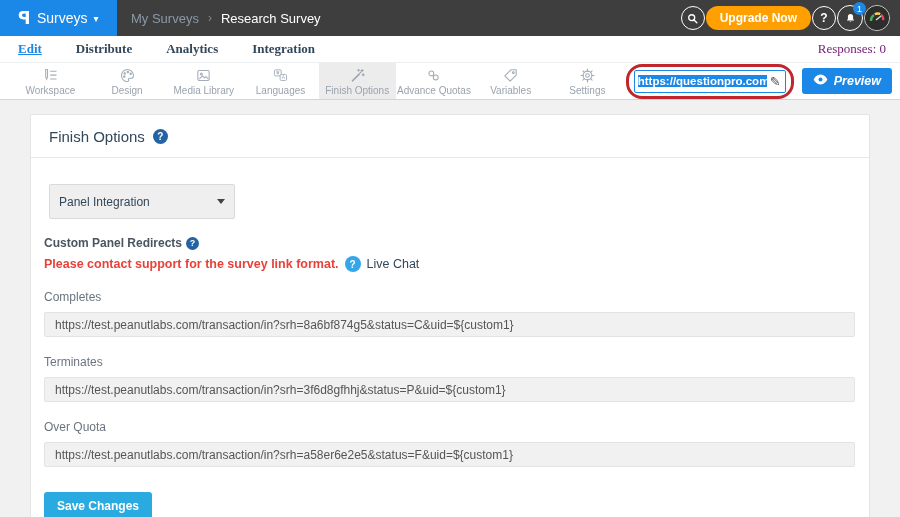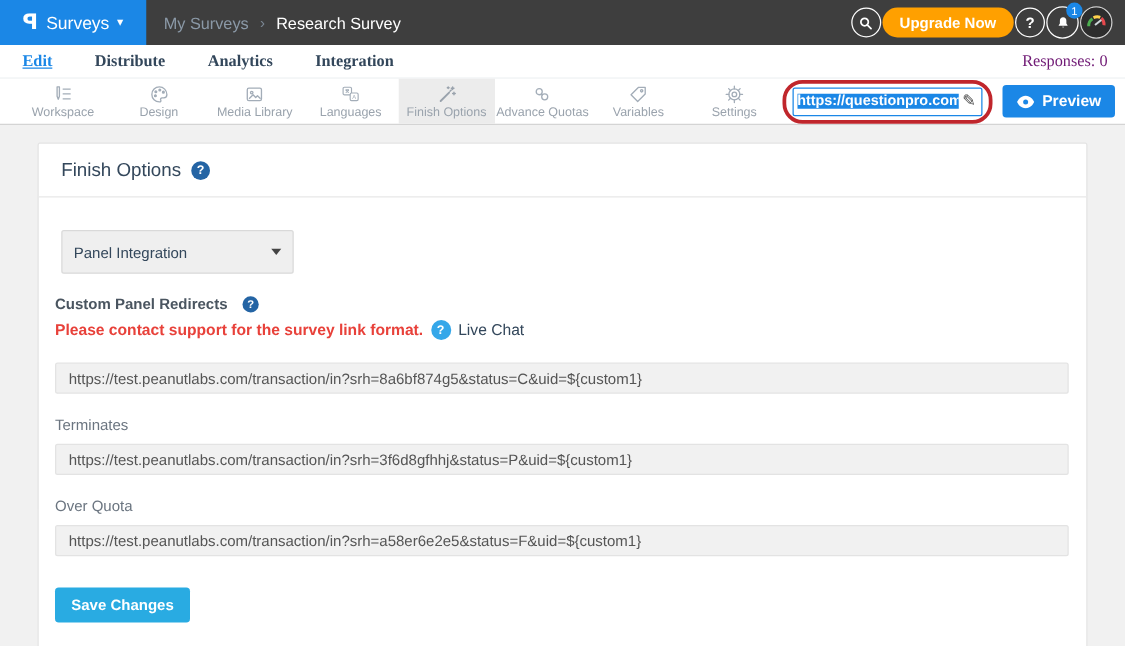--- a/index.html
+++ b/index.html
@@ -51,22 +51,22 @@
   .toolbar-right { margin-left:auto; display:flex; align-items:center; gap:8px; padding-right:8px; }
   .annotation-ring { border:3px solid #c0262c; border-radius:16px; padding:3px 5px;
     display:flex; align-items:center; }
   .url-box { width:152px; height:23px; background:#fff; border:1px solid #1b87e6;
     border-radius:2px; display:flex; align-items:center; padding:0 4px 0 3px; cursor:text;
     overflow:hidden; }
   .url-selected { background:#1b87e6; color:#fff; font-size:11.5px; font-weight:bold;
     white-space:nowrap; overflow:hidden; flex:1; }
   .url-pencil { color:#4a4a4a; font-size:13px; margin-left:3px; }
   .preview-btn { background:#1b87e6; color:#fff; border:none; border-radius:3px;
-    font-size:12.5px; font-weight:bold; padding:6px 11px; display:flex; align-items:center;
-    gap:6px; cursor:pointer; font-family:"Liberation Sans",sans-serif; }
+    font-size:12.5px; font-weight:bold; padding:6px 11px; display:flex; align-items:flex-start;
+    gap:6px; cursor:pointer; font-family:"Liberation Sans",sans-serif;font-style:italic; }
 
   
   .content { padding:14px 30px 0 30px; }
   .card { background:#fff; border:1px solid #e4e4e4; border-radius:2px; min-height:377px; }
   .card-head { padding:13px 18px 12px 18px; border-bottom:1px solid #e8e8e8; display:flex;
     align-items:center; gap:8px; }
   .card-title { font-size:15px; color:#33475b; }
   .help-dot { width:15px; height:15px; border-radius:50%; background:#2464a4; color:#fff;
     font-size:10px; font-weight:bold; display:inline-flex; align-items:center;
     justify-content:center; cursor:pointer; flex:0 0 auto; }
@@ -74,21 +74,21 @@
   .help-dot.light { background:#35a7e9; width:16px; height:16px; }
   .card-body { padding:26px 14px 26px 13px; }
 
   .dropdown { width:186px; height:35px; background:#efefef; border:1px solid #d9d9d9;
     border-radius:2px; display:flex; align-items:center; padding:0 9px; cursor:pointer;
     margin-left:5px; }
   .dropdown-value { font-size:12px; color:#33475b; flex:1; }
   .dropdown-caret { width:0; height:0; border-left:4px solid transparent;
     border-right:4px solid transparent; border-top:5px solid #444; }
 
-  .section-row { display:flex; align-items:center; gap:12px; margin-top:17px; }
+  .section-row { display:flex; align-items:center; gap:4px; margin-top:17px; }
   .section-title { font-size:12px; font-weight:bold; color:#4a5560; }
   .note-row { display:flex; align-items:center; gap:6px; margin-top:6px; }
   .note-text { font-size:12.5px; font-weight:bold; color:#e8413a; }
   .live-chat { font-size:12.5px; color:#33475b; cursor:pointer; }
 
   .field-group { margin-top:18px; }
   .field-label { font-size:12px; color:#6b7580; }
   .field-input { display:block; width:100%; height:25px; margin-top:8px; background:#f1f1f1;
     border:1px solid #e3e3e3; border-radius:2px; font-size:12px; color:#555;
     padding:0 10px; font-family:"Liberation Sans",sans-serif; }
@@ -265,20 +265,21 @@
         <span class="help-dot small">?</span>
       </div>
 
       <div class="note-row">
         <span class="note-text">Please contact support for the survey link format.</span>
         <span class="help-dot light">?</span>
         <span class="live-chat">Live Chat</span>
       </div>
 
       <div class="field-group">
+        <div class="field-label">Completes</div>
         <input class="field-input" type="text" value="https://test.peanutlabs.com/transaction/in?srh=8a6bf874g5&amp;status=C&amp;uid=${custom1}" style="">
       </div>
 
       <div class="field-group">
         <div class="field-label">Terminates</div>
         <input class="field-input" type="text" value="https://test.peanutlabs.com/transaction/in?srh=3f6d8gfhhj&amp;status=P&amp;uid=${custom1}" style="">
       </div>
 
       <div class="field-group">
         <div class="field-label">Over Quota</div>

